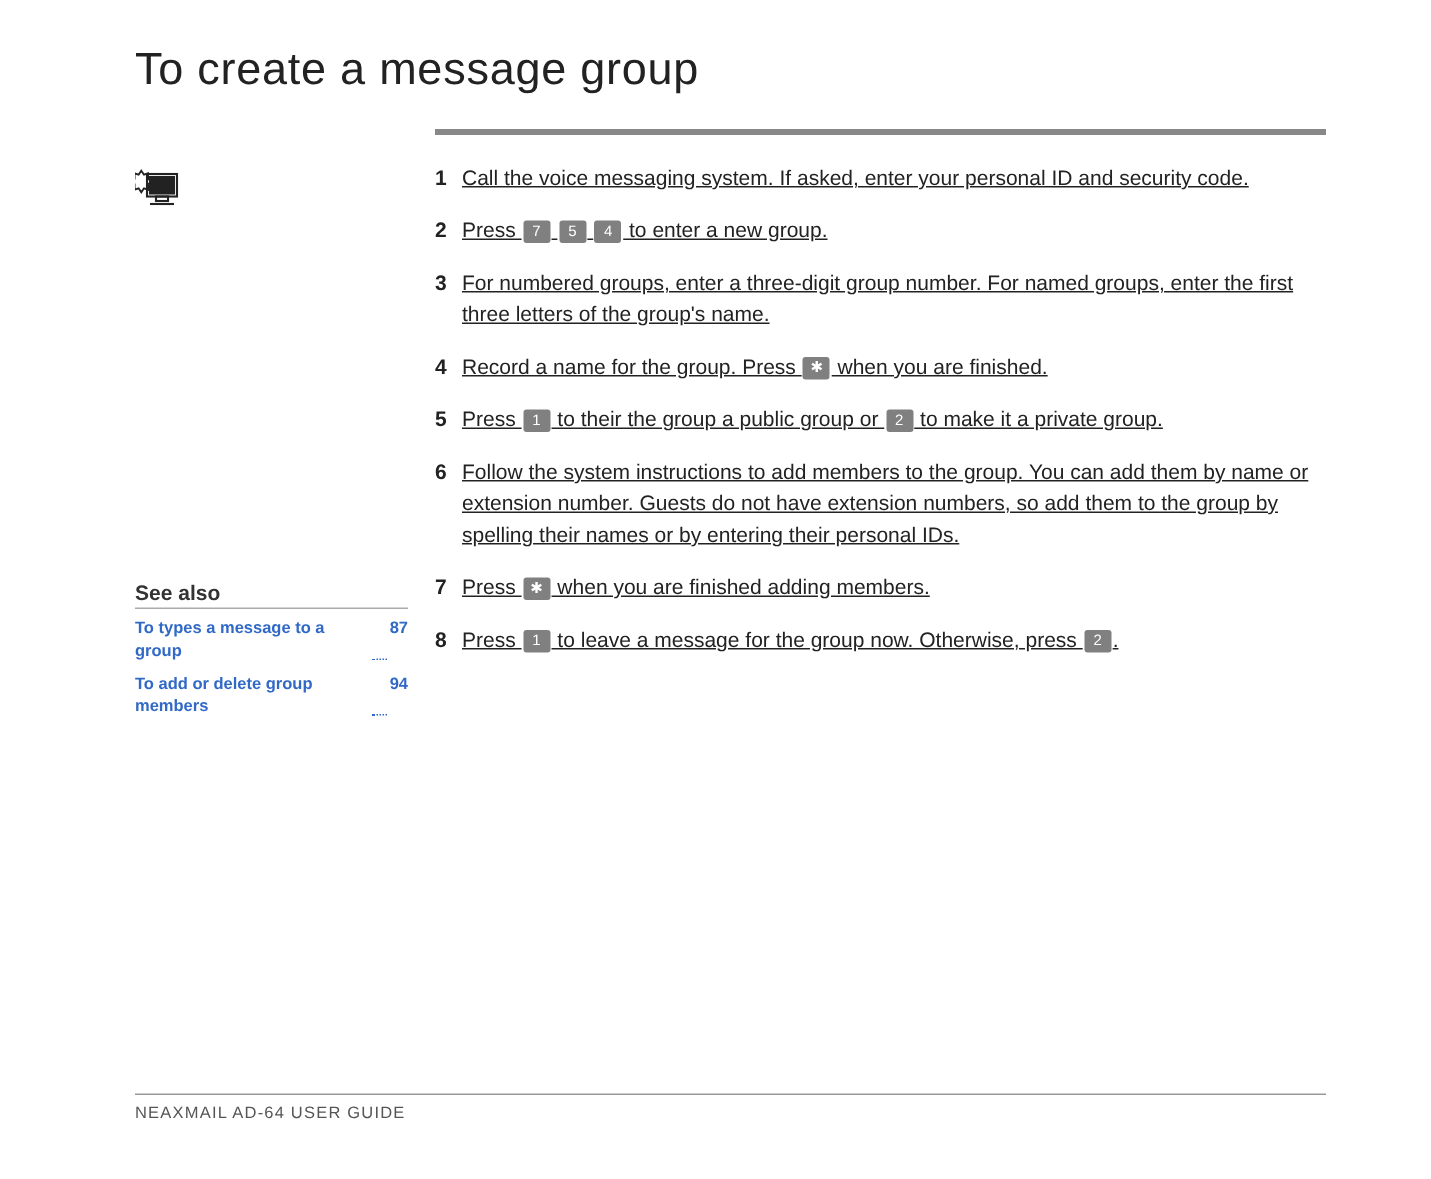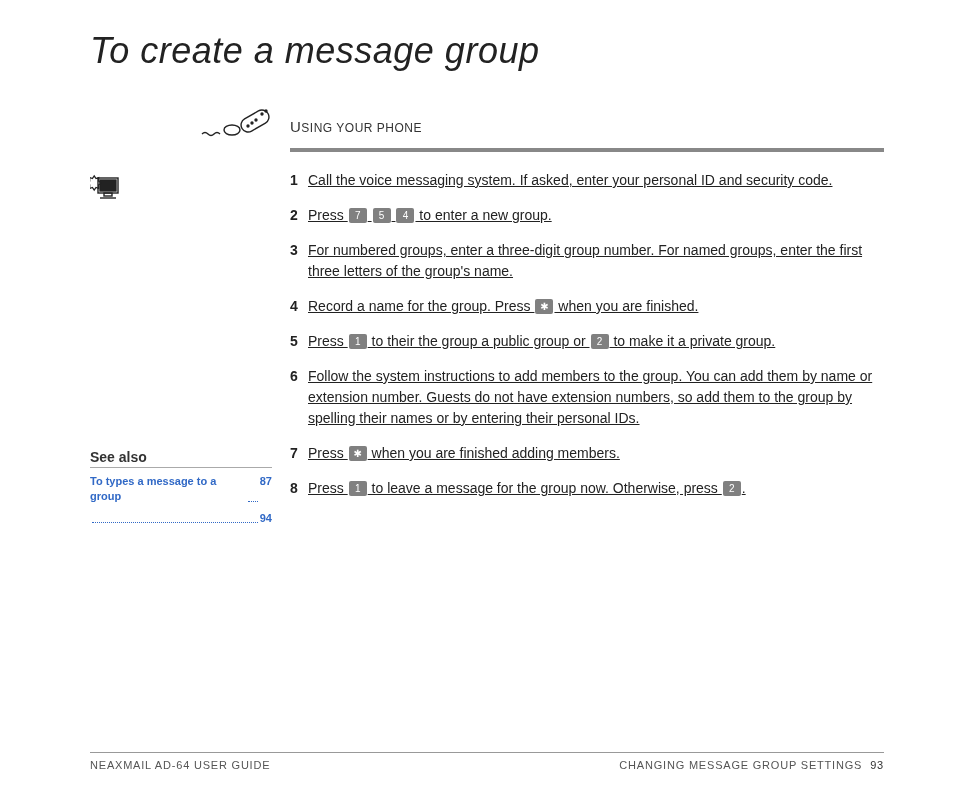--- a/index.html
+++ b/index.html
@@ -13,25 +13,24 @@
     overflow: hidden;
     position: relative;
   }
   .page {
     padding: 30px 70px 0 90px;
     position: relative;
   }
   h1 {
     font-family: "Helvetica Neue", Arial, sans-serif;
     font-weight: 300;
-    font-size: 36px;
-    margin: 0 0 34px 0;
+    font-size: 30px;
+    margin: 0 0 22px 0;
     letter-spacing: 0.5px;
     color: #222;
-    font-style: italic;
   }
   .intro {
     margin-left: 200px;
     font-family: Georgia, "Times New Roman", serif;
     font-size: 17px;
     line-height: 1.45;
     color: #111;
   }
   .intro p { margin: 0 0 14px 0; }
   .section-row {
@@ -136,60 +135,41 @@
     border-radius: 2px;
     padding: 0 2px;
     vertical-align: 1px;
     font-family: Arial, sans-serif;
     margin: 0 1px;
   }
   .footer {
     position: absolute;
     left: 90px;
     right: 70px;
-    bottom: 15px;
+    bottom: 38px;
     border-top: 1px solid #999;
     padding-top: 6px;
     display: flex;
     justify-content: space-between;
     font-family: "Helvetica Neue", Arial, sans-serif;
     font-size: 11px;
     letter-spacing: 0.8px;
     color: #555;
   }
   .footer .pagenum { margin-left: 8px; color: #333; }
 </style>
 </head>
 <body>
 
 <div class="page">
   <h1>To create a message group</h1>
 
   <div class="intro">
   </div>
 
-  <div class="section-row">
-    <div class="phone-icon">
-      <svg width="80" height="36" viewBox="0 0 80 36">
-        <g stroke="#222" stroke-width="1.4" fill="none">
-          <path d="M2 28 q3 -3 6 0 q3 3 6 0 q3 -3 6 0"></path>
-          <ellipse cx="32" cy="24" rx="8" ry="5"></ellipse>
-          <rect x="40" y="8" width="30" height="14" rx="7" transform="rotate(-30 55 15)"></rect>
-          <circle cx="48" cy="20" r="1" fill="#222"></circle>
-          <circle cx="52" cy="17" r="1" fill="#222"></circle>
-          <circle cx="56" cy="14" r="1" fill="#222"></circle>
-          <circle cx="62" cy="8" r="1" fill="#222"></circle>
-          <circle cx="66" cy="5" r="1" fill="#222"></circle>
-        </g>
-      </svg>
-    </div>
-    <div class="section-label">
-      <span class="first">U</span><span class="rest">SING YOUR PHONE</span>
-    </div>
-  </div>
   <hr class="hr">
 
   <div class="columns">
     <div class="sidebar">
       <div class="tip">
         <span>
           <svg width="40" height="36" viewBox="0 0 40 36">
             <g stroke="#222" stroke-width="1.4" fill="none">
               <rect x="8" y="8" width="20" height="15"></rect>
               <rect x="10" y="10" width="16" height="11" fill="#222"></rect>
@@ -203,20 +183,21 @@
 
       <div class="see-also-block">
         <div class="see-also-head">See also</div>
         <hr class="see-also-hr">
         <div class="see-link">
           <span class="txt">To types a message to a group</span>
             <span class="dots"></span>
             <span class="pg">87</span>
         </div>
         <div class="see-link">
+          <span class="txt">To add or delete group members</span>
             <span class="dots"></span>
             <span class="pg">94</span>
         </div>
       </div>
     </div>
 
     <div class="steps">
       <div class="step">
         <div class="num">1</div>
         <div class="body">Call the voice messaging system. If asked, enter your personal ID and security code.</div>
@@ -258,16 +239,13 @@
         <div class="body">
           <span>Press </span><span class="key">1</span><span> to leave a message for the group now. Otherwise, press </span><span class="key">2</span><span>.</span>
         </div>
       </div>
     </div>
   </div>
 </div>
 
 <div class="footer">
   <span>NEAXMAIL AD-64 USER GUIDE</span>
-  <span>
-    <span>CHANGING MESSAGE GROUP SETTINGS</span><span class="pagenum">93</span>
-  </span>
 </div>
 
 </body></html>

